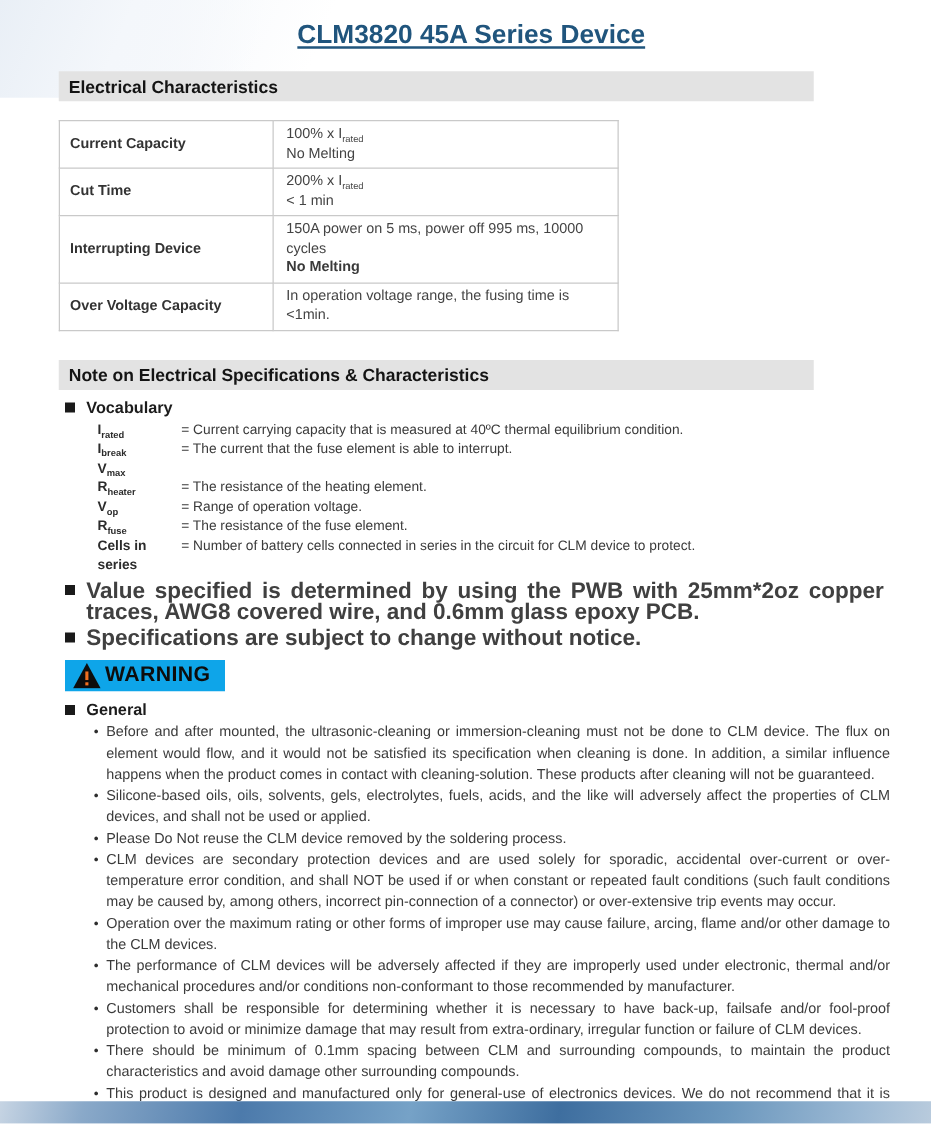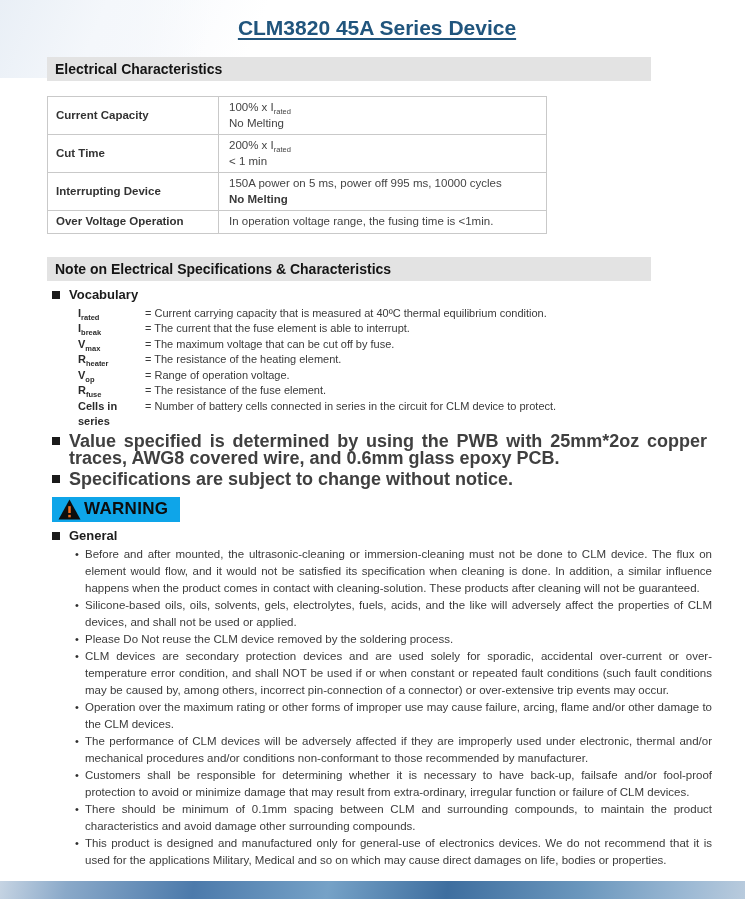--- a/index.html
+++ b/index.html
@@ -38,21 +38,21 @@
     color:#141414;
     font-size:14px;font-weight:bold;
     padding:4px 8px;
     box-sizing:border-box;
   }
   .section-bar.second{margin-top:23px;}
   
   table.spec{
     margin-top:15px;
     border-collapse:collapse;
-    width:500px;
+    width:448px;
     font-size:11.5px;
     color:#444444;
     border:1px solid #b9b9b9;
     border-top:1px solid #8f8f8f;
   }
   table.spec td{
     border:1px solid #c9c9c9;
     vertical-align:middle;
     padding:3px 10px;
     line-height:15px;
@@ -141,21 +141,21 @@
           </td>
         </tr>
         <tr>
           <td class="lbl">Interrupting Device</td>
           <td>
             <div class="val-line">150A power on 5 ms, power off 995 ms, 10000 cycles</div>
             <div class="val-line semibold">No Melting</div>
           </td>
         </tr>
         <tr>
-          <td class="lbl">Over Voltage Operation</td>
+          <td class="lbl">Over Voltage Capacity</td>
           <td>
             <div class="val-line">In operation voltage range, the fusing time is &lt;1min.</div>
           </td>
         </tr>
       </tbody>
     </table>
 
     <div class="section-bar second">Note on Electrical Specifications &amp; Characteristics</div>
 
     <div class="sq-row sub-heading">
@@ -167,21 +167,20 @@
       <div class="vocab-row">
         <span class="vocab-term"><span>I</span><sub>rated</sub></span>
         <span class="vocab-def">= Current carrying capacity that is measured at 40ºC thermal equilibrium condition.</span>
       </div>
       <div class="vocab-row">
         <span class="vocab-term"><span>I</span><sub>break</sub></span>
         <span class="vocab-def">= The current that the fuse element is able to interrupt.</span>
       </div>
       <div class="vocab-row">
         <span class="vocab-term"><span>V</span><sub>max</sub></span>
-        <span class="vocab-def">= The maximum voltage that can be cut off by fuse.</span>
       </div>
       <div class="vocab-row">
         <span class="vocab-term"><span>R</span><sub>heater</sub></span>
         <span class="vocab-def">= The resistance of the heating element.</span>
       </div>
       <div class="vocab-row">
         <span class="vocab-term"><span>V</span><sub>op</sub></span>
         <span class="vocab-def">= Range of operation voltage.</span>
       </div>
       <div class="vocab-row">

